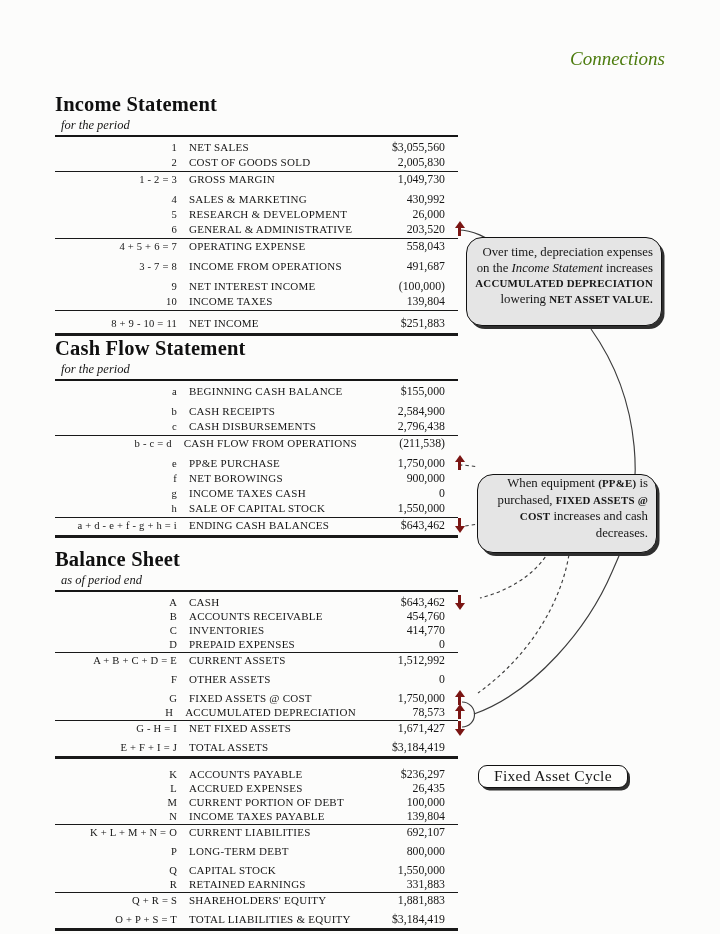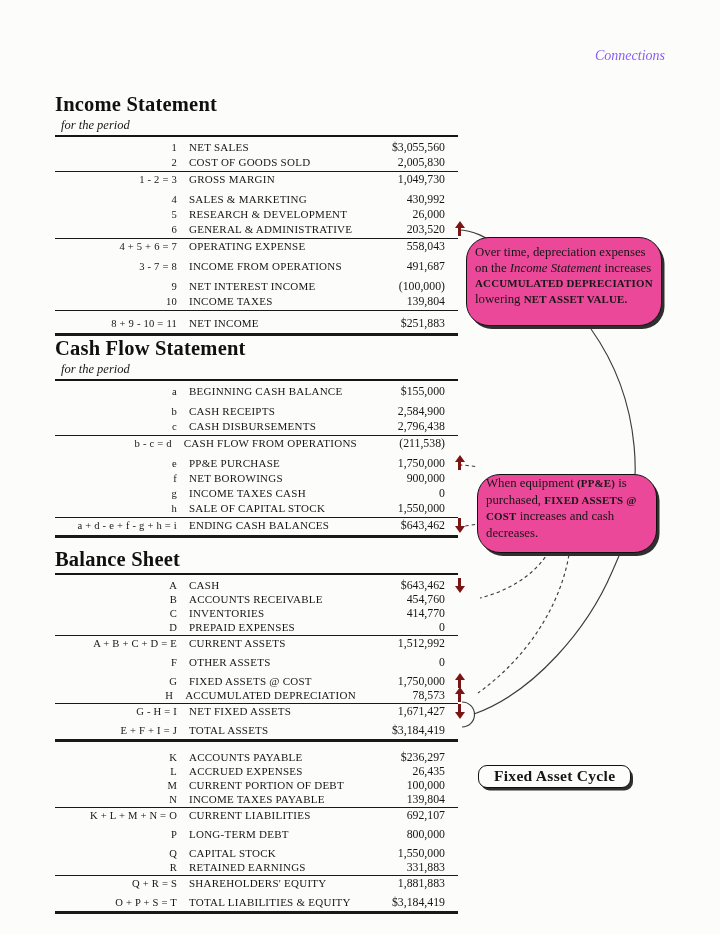--- a/index.html
+++ b/index.html
@@ -4,21 +4,21 @@
 <style>
   :root{ --maroon:#7a1513; --ink:#161616; }
   *{box-sizing:border-box; margin:0; padding:0;}
   html,body{width:720px; height:934px;}
   body{
     position:relative; width:720px; height:934px; overflow:hidden;
     background:#fcfcfb; color:var(--ink);
     font-family:"Liberation Serif","DejaVu Serif",serif;
   }
 
-  .hdr-right{ position:absolute; top:48px; right:55px; font-style:italic; font-size:14px; color:#8b5cf6;}
+  .hdr-right{ position:absolute; top:48px; right:55px; font-style:italic; font-size:19px; color:#4d7c0f;}
 
   
   .section{ position:absolute; left:55px; width:403px; z-index:2;}
   .section h2{ font-size:20.5px; font-weight:700; letter-spacing:0.2px; line-height:24px; color:#101010;}
   .section .sub{ font-style:italic; font-size:12.5px; line-height:16px; padding-left:6px; margin-top:1px;}
   .headrule{ border-top:2.6px solid #161616; margin-top:2px; margin-bottom:2.5px;}
 
   .row{ position:relative; display:flex; align-items:baseline; height:15px; line-height:15px; white-space:nowrap;}
   .bs .row{ height:14px; line-height:14px;}
   .row .f{ width:122px; text-align:right; font-size:10.6px; letter-spacing:0.2px;}
@@ -38,31 +38,31 @@
   .arr.up .h{ border-bottom:7.5px solid var(--maroon);}
   .arr.down .h{ border-top:7.5px solid var(--maroon);}
   .arr .s{ width:3.6px; height:8px; background:var(--maroon);}
 
   
   .overlay{ position:absolute; left:0; top:0; z-index:1;}
   .ln{ fill:none; stroke:#3c3c3c; stroke-width:1.15px;}
   .dash{ stroke-dasharray:3.4 3;}
 
   
-  .co{ position:absolute; z-index:3; background:#ec4899; border:1.6px solid #111;
-       border-radius:23px; text-align:left; font-size:12.8px; line-height:15.5px;
+  .co{ position:absolute; z-index:3; background:#e5e5e5; border:1.6px solid #111;
+       border-radius:16px; text-align:right; font-size:12.8px; line-height:15.5px;
        padding:7px 8px; box-shadow:3px 3.5px 0 -0.5px #2f2f2f;}
   .co .em{ font-style:italic;}
   .co .strong{ font-weight:700; font-size:10.9px; letter-spacing:0.2px;}
   #co-depreciation{ left:466px; top:237px; width:196px; height:89px;}
   #co-ppe{ left:477px; top:474px; width:180px; height:79px; line-height:16.5px; padding-top:0;}
 
   .cycle-label{ position:absolute; left:478px; top:765px; z-index:3; background:#fdfdfc;
        border:1.9px solid #111; border-radius:9px; padding:1px 15px 2px;
-       font-weight:700; font-size:15.5px; letter-spacing:0.3px;
+       font-weight:400; font-size:15.5px; letter-spacing:0.3px;
        box-shadow:2.5px 3px 0 -0.5px #2f2f2f;}
 
   #sec-income{ top:92px;}
   #sec-cash{ top:336px;}
   #sec-balance{ top:547px;}
 </style>
 </head>
 <body>
 
 <div class="hdr-right">Connections</div>
@@ -222,20 +222,21 @@
           <i class="h"></i>
           <i class="s"></i>
         </span>
       </div>
     <div class="dbl"></div>
     </div>
 </div>
 
 <div class="section bs" id="sec-balance">
   <h2>Balance Sheet</h2>
+  <div class="sub">as of period end</div>
   <div class="headrule"></div>
   <div>
 
       <div class="row">
         <span class="f">A</span>
         <span class="l">CASH</span>
         <span class="v">$643,462</span>
       <span class="arr down">
           <i class="h"></i>
           <i class="s"></i>

